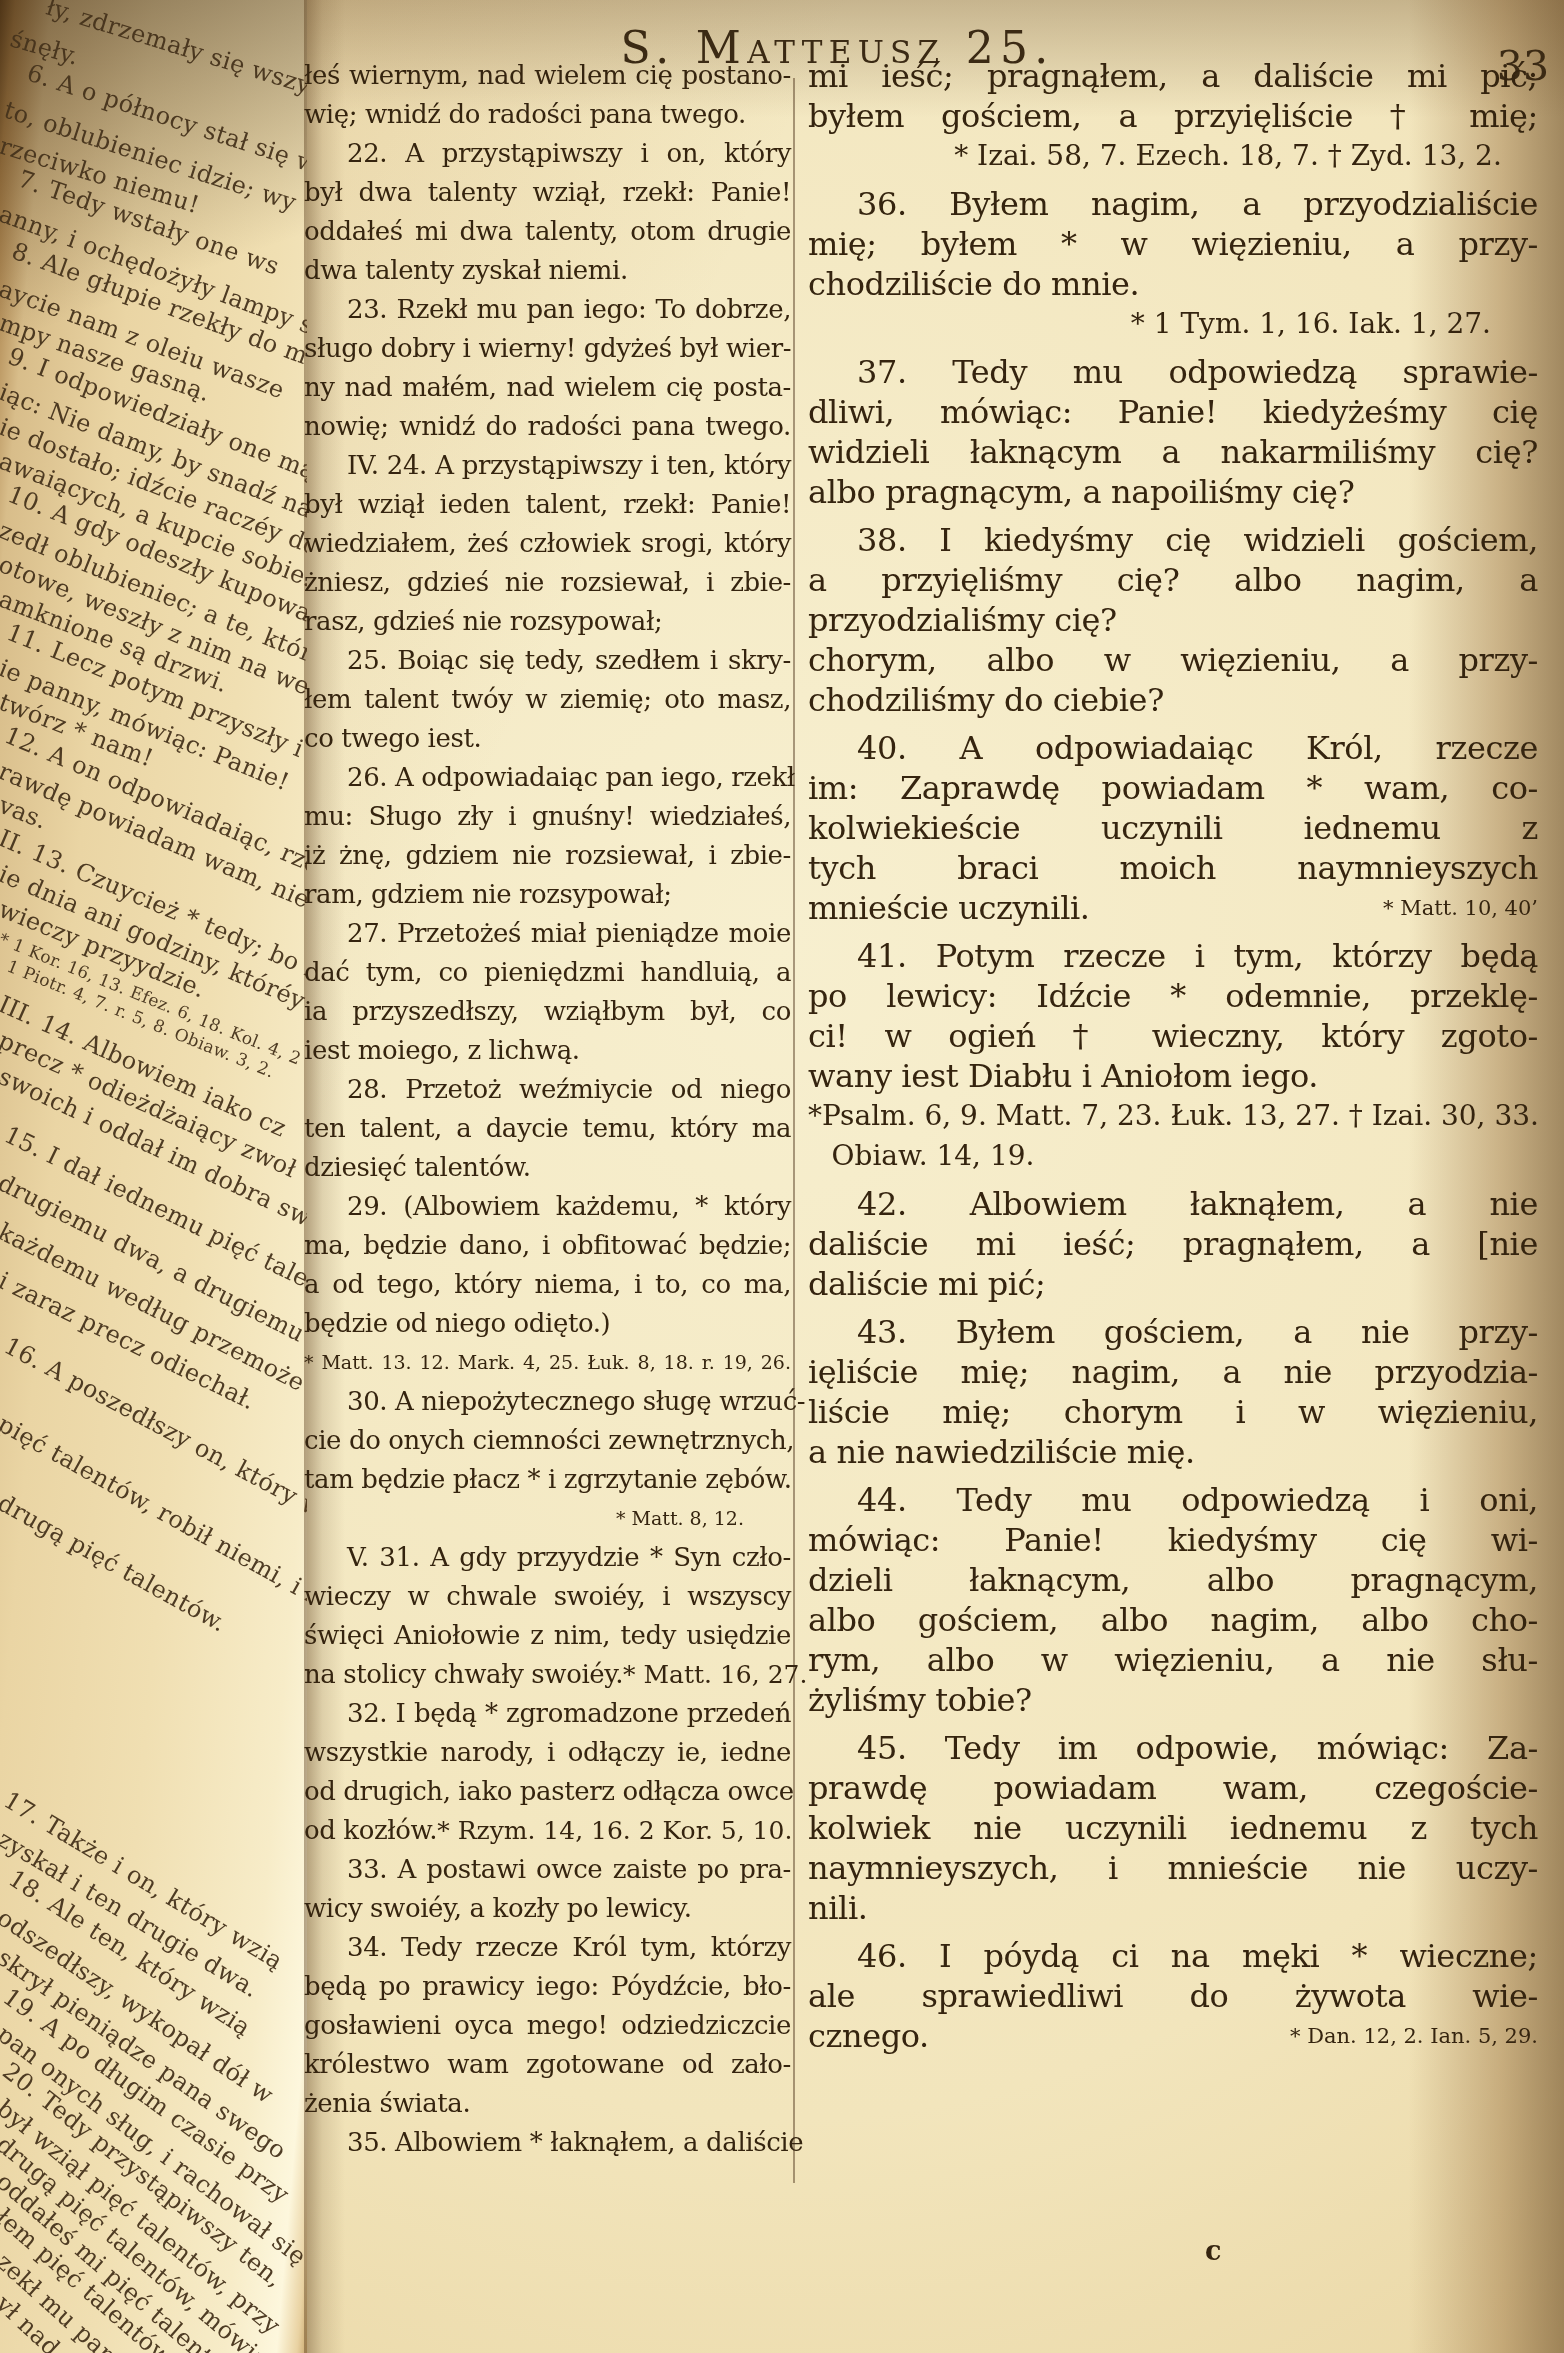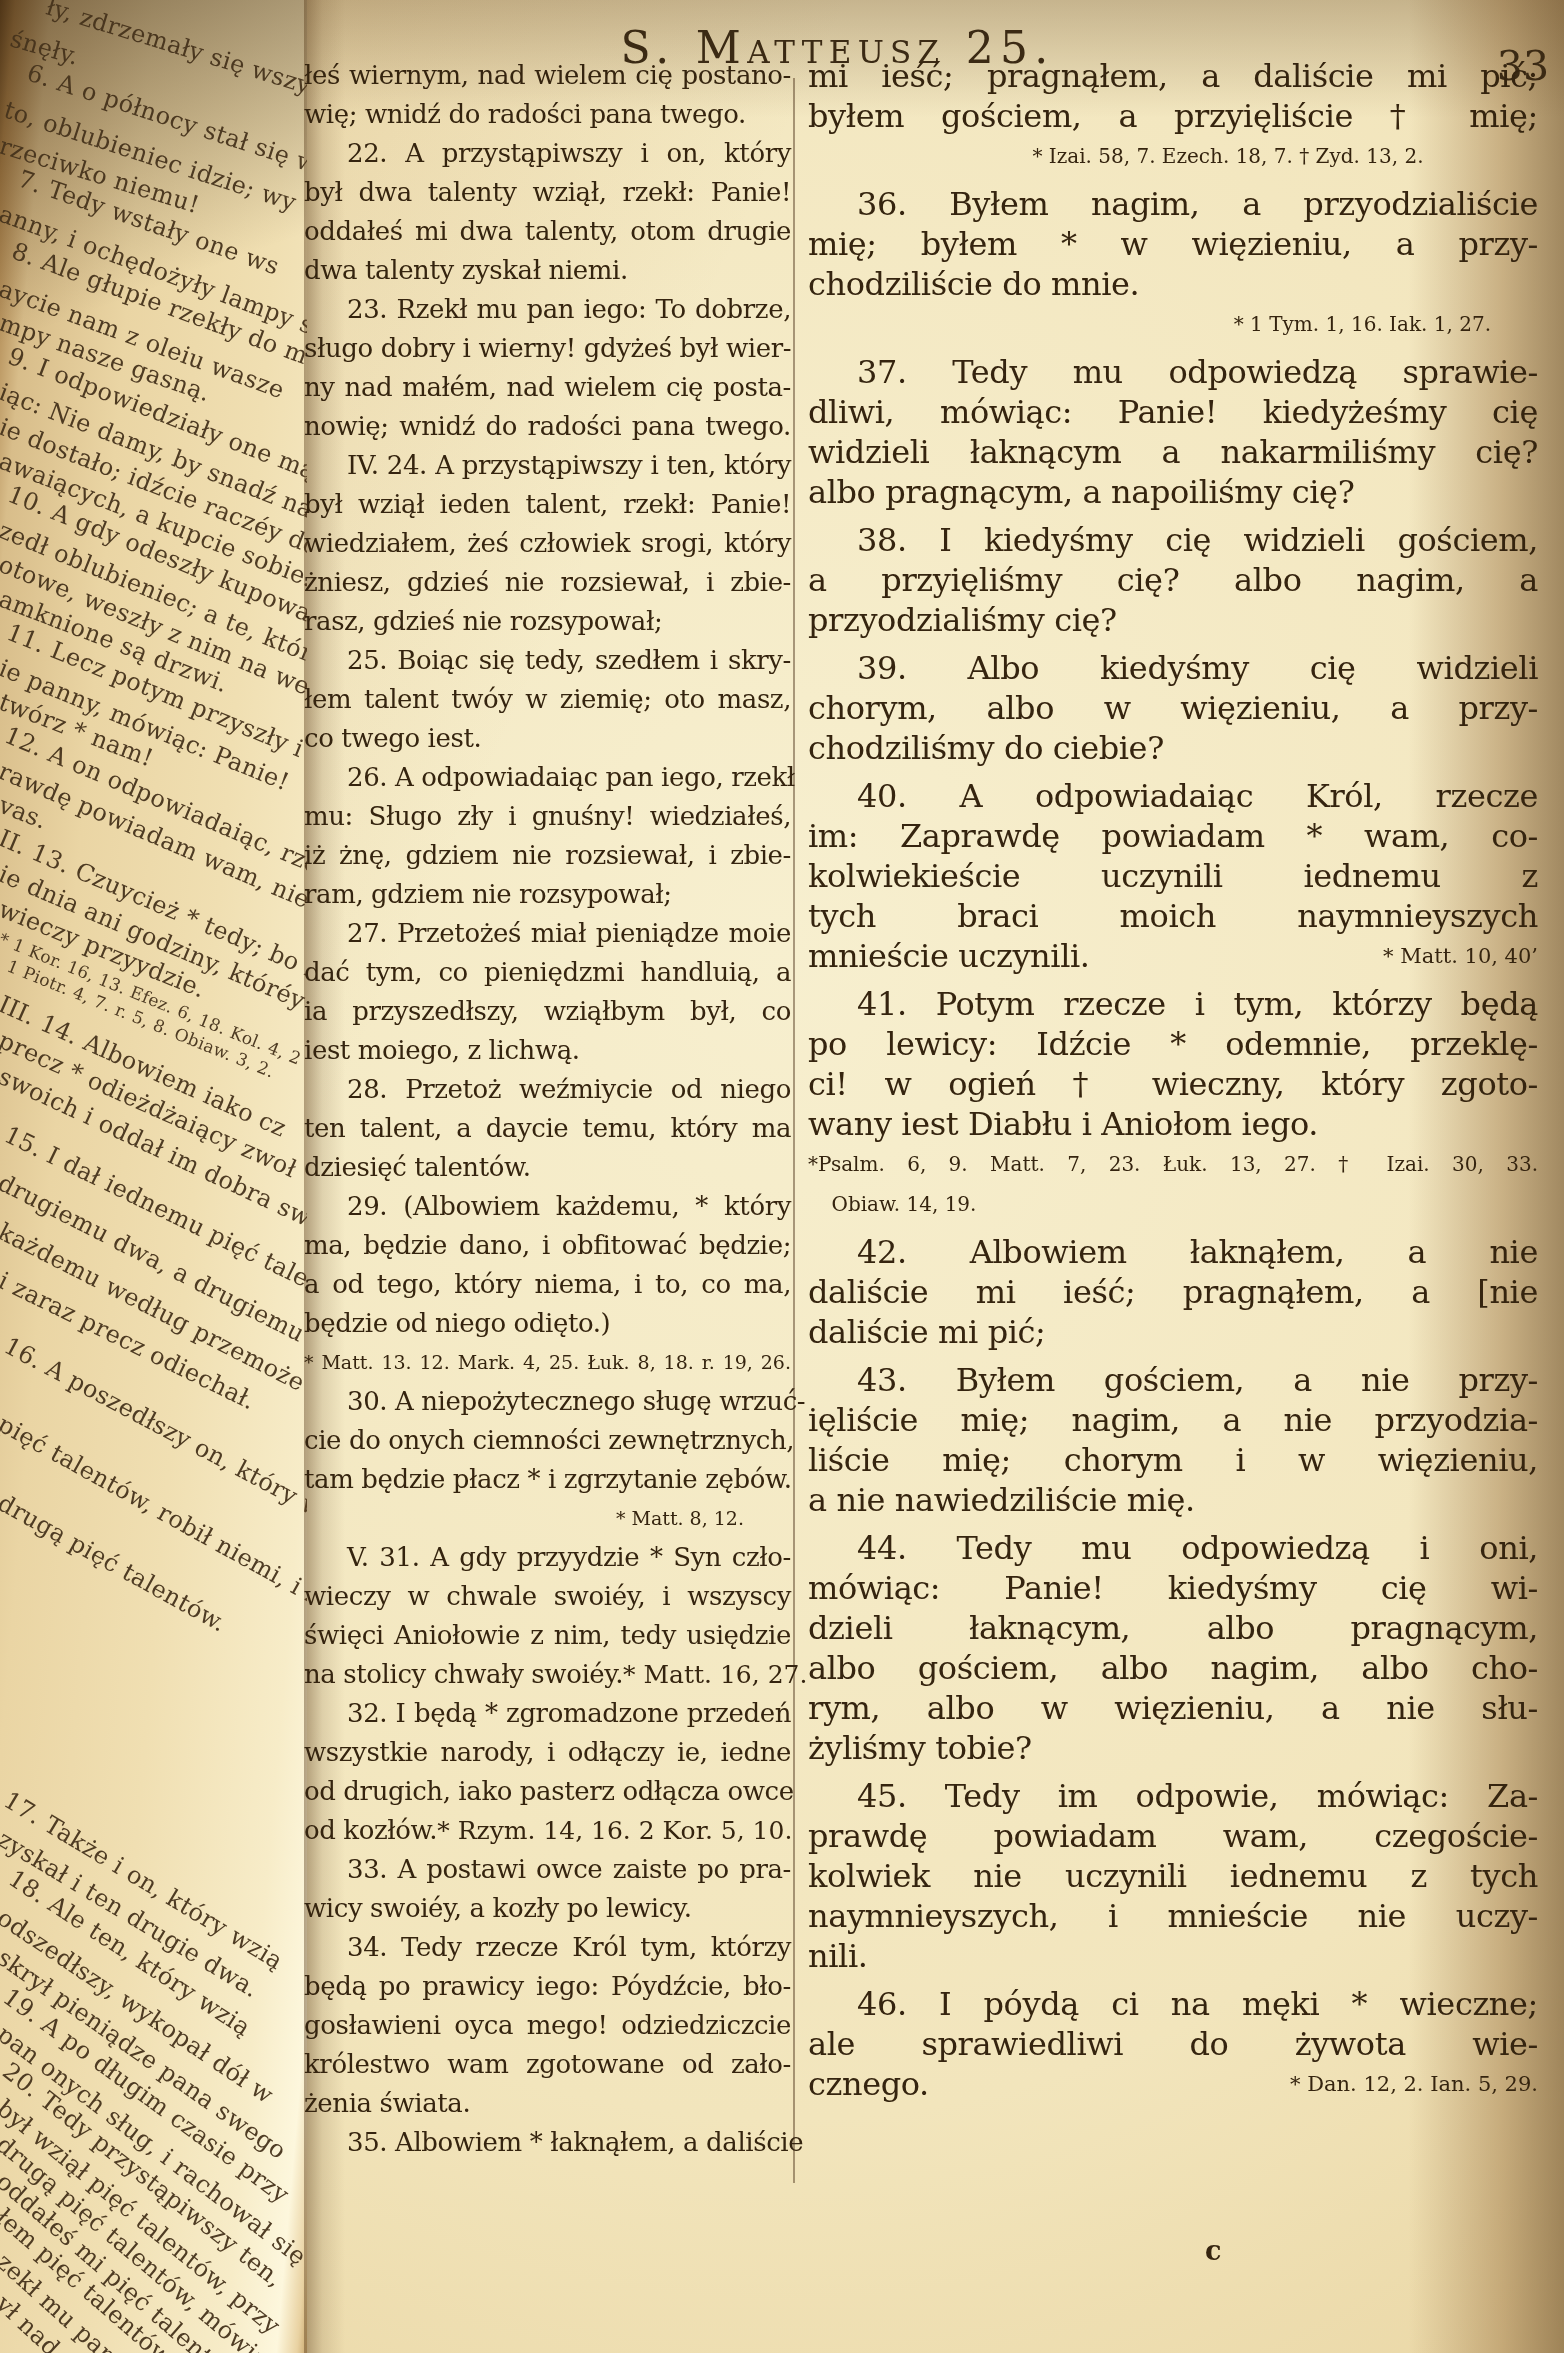--- a/index.html
+++ b/index.html
@@ -45,21 +45,21 @@
   .col{position:absolute;top:56px;color:#35240f;}
   #col-left{left:304px;width:487px;font-size:26px;letter-spacing:-0.4px;}
   #col-left .ln{height:39px;line-height:39px;}
   #col-right{left:808px;width:730px;font-size:32px;letter-spacing:-0.4px;}
   #col-right .ln{height:40px;line-height:40px;}
   .ln{white-space:nowrap;text-align:left;}
   .ln.j{text-align:justify;text-align-last:justify;}
   .ind{text-indent:43px;}
   #col-right .ind{text-indent:49px;margin-top:8px;}
   .fn{font-size:19px;letter-spacing:0;}
-  #col-right .fn{font-size:20px;}
+  #col-right .fn{font-size:28px;}
   .fj{text-align:justify;text-align-last:justify;}
   .fr{text-align:right;padding-right:47px;box-sizing:border-box;}
   .fc{text-align:center;padding-left:110px;box-sizing:border-box;}
   .fl{padding-left:23.5px;box-sizing:border-box;}
   .mix{display:flex;justify-content:space-between;align-items:flex-start;}
   .msmall{font-size:25px;letter-spacing:0;}
   #col-right .msmall{font-size:21px;}
   #sig{
     position:absolute;left:1205px;top:2235px;font-size:27px;font-weight:bold;color:#35240f;
   }
@@ -204,21 +204,20 @@
       <div class="ln j">mię; byłem * w więzieniu, a przy-</div>
       <div class="ln">chodziliście do mnie.</div>
       <div class="ln fn fr">* 1 Tym. 1, 16.  Iak. 1, 27.</div>
       <div class="ln j ind">37. Tedy mu odpowiedzą sprawie-</div>
       <div class="ln j">dliwi, mówiąc: Panie! kiedyżeśmy cię</div>
       <div class="ln j">widzieli łaknącym a nakarmiliśmy cię?</div>
       <div class="ln">albo pragnącym, a napoiliśmy cię?</div>
       <div class="ln j ind">38. I kiedyśmy cię widzieli gościem,</div>
       <div class="ln j">a przyięliśmy cię? albo nagim, a</div>
       <div class="ln">przyodzialiśmy cię?</div>
-      <div class="ln j ind">39. Albo kiedyśmy cię widzieli</div>
       <div class="ln j">chorym, albo w więzieniu, a przy-</div>
       <div class="ln">chodziliśmy do ciebie?</div>
       <div class="ln j ind">40. A odpowiadaiąc Król, rzecze</div>
       <div class="ln j">im: Zaprawdę powiadam * wam, co-</div>
       <div class="ln j">kolwiekieście uczynili iednemu z</div>
       <div class="ln j">tych braci moich naymnieyszych</div>
       <div class="ln mix">
         <span class="mmain">mnieście uczynili.</span>
         <span class="msmall">* Matt. 10, 40’</span>
       </div>

